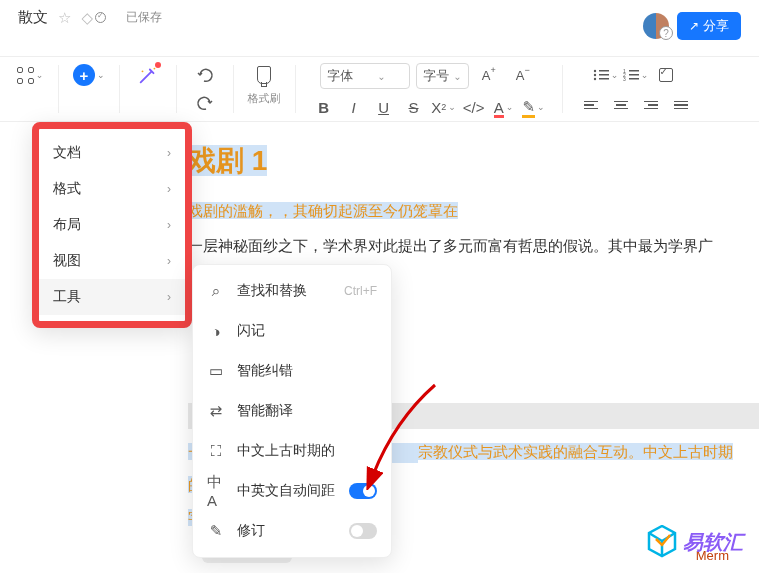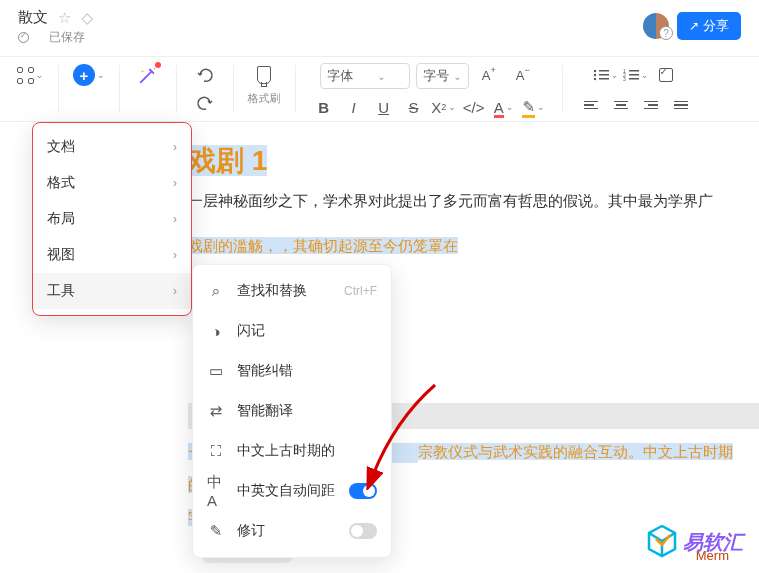--- a/index.html
+++ b/index.html
@@ -1,19 +1,19 @@
 <!DOCTYPE html>
 <html><head>
 <meta charset="utf-8">
 <style>
 *{box-sizing:border-box;margin:0;padding:0;font-family:"Microsoft YaHei","PingFang SC",sans-serif}
 body{background:#f0f0f0;width:759px;height:573px;overflow:hidden;position:relative}
 .window{background:#fff;width:759px;height:573px;position:relative}
 .titlebar{height:56px;padding:8px 18px;display:flex;justify-content:space-between;align-items:flex-start}
-.title-left{display:flex;flex-direction:column;gap:2px}
+.title-left{display:flex;flex-direction:row;gap:2px}
 .title-row{display:flex;align-items:center;gap:10px}
 .doc-title{font-size:15px;color:#333}
 .star{color:#bbb;font-size:15px;cursor:pointer}
 .bell{color:#bbb;font-size:15px;cursor:pointer}
 .saved{display:flex;align-items:center;gap:20px;color:#8c8c8c;font-size:12px}
 .saved-ico{width:11px;height:11px;border:1px solid #8c8c8c;border-radius:50%;position:relative}
 .saved-ico::after{content:"✓";position:absolute;font-size:8px;left:1px;top:-2px}
 .title-right{display:flex;align-items:center;gap:8px;margin-top:4px}
 .avatar{width:26px;height:26px;border-radius:50%;background:conic-gradient(#c08060 0 50%,#4080c0 50% 100%);}
 .help-ico{width:14px;height:14px;border-radius:50%;background:#fff;border:1px solid #999;font-size:10px;color:#999;display:flex;align-items:center;justify-content:center;position:absolute;right:86px;top:26px}
@@ -43,21 +43,21 @@
 .align-r span:nth-child(2){width:10px;margin-left:auto}
 .check-ico{width:14px;height:14px;border:1.3px solid #595959;border-radius:2px;position:relative}
 .check-ico::after{content:"✓";font-size:10px;position:absolute;left:0;top:-3px;color:#595959}
 .editor{position:relative;padding:16px 0 0 18px;height:calc(100% - 122px);overflow:hidden}
 .h1{font-size:28px;font-weight:600;color:#e5941f;padding:4px 0;margin-left:170px}
 .para{font-size:15px;line-height:2.3;color:#333;margin-left:170px;margin-top:10px}
 .hl{color:#e5941f;background:#d0e3f7}
 .sel2{background:#d0e3f7}
 .block-gray{background:#e8e8e8;height:26px;margin:140px 0 0 170px}
 .para2{font-size:15px;line-height:2.2;margin-left:170px;margin-top:6px}
-.dropdown{position:absolute;left:32px;top:122px;width:160px;background:#fff;border:1px solid #ef4444;border-radius:8px;box-shadow:0 6px 24px rgba(0,0,0,0.12);padding:6px 0;z-index:10}
+.dropdown{position:absolute;left:32px;top:122px;width:160px;background:#fff;border:7px solid #ef4444;border-radius:8px;box-shadow:0 6px 24px rgba(0,0,0,0.12);padding:6px 0;z-index:10}
 .dd-item{height:36px;display:flex;align-items:center;justify-content:space-between;padding:0 14px;font-size:14px;color:#333;cursor:pointer}
 .dd-item:hover,.dd-item.active{background:#f5f5f5}
 .dd-chev{color:#999;font-size:12px}
 .submenu{position:absolute;left:192px;top:264px;width:200px;background:#fff;border:1px solid #eee;border-radius:8px;box-shadow:0 6px 24px rgba(0,0,0,0.12);padding:6px 0;z-index:11}
 .sm-item{height:40px;display:flex;align-items:center;padding:0 14px;font-size:14px;color:#333;gap:12px;cursor:pointer;position:relative}
 .sm-ico{width:18px;height:18px;display:flex;align-items:center;justify-content:center;color:#595959;font-size:15px}
 .sm-short{margin-left:auto;color:#bbb;font-size:12px}
 .toggle{margin-left:auto;width:28px;height:16px;border-radius:10px;position:relative}
 .toggle.on{background:#1677ff}
 .toggle.off{background:#d9d9d9}
@@ -249,25 +249,25 @@
               <span></span>
               <span></span>
             </span>
           </div>
       </div>
     </div>
   </div>
 
   <div class="editor">
     <div class="h1"><span class="sel2">戏剧 1</span></div>
+    <div class="para">
+      <span class="hl">戏剧的滥觞，，其确切起源至今仍笼罩在</span>
+    </div>
     <div class="para" style="margin-top:0">
       <span>一层神秘面纱之下，学术界对此提出了多元而富有哲思的假说。其中最为学界广</span>
-    </div>
-    <div class="para">
-      <span class="hl">戏剧的滥觞，，其确切起源至今仍笼罩在</span>
     </div>
     <div class="block-gray"></div>
     <div class="para2">
       <span class="hl">一种</span><span style="display:inline-block;width:200px;background:#d0e3f7;height:20px;vertical-align:middle"></span><span class="hl">宗教仪式与武术实践的融合互动。中文上古时期的"巫</span>
     </div>
     <div class="para2" style="margin-top:0">
       <span class="hl">字原</span>
     </div>
     <div class="draw-btn">
       <span>▦</span>

